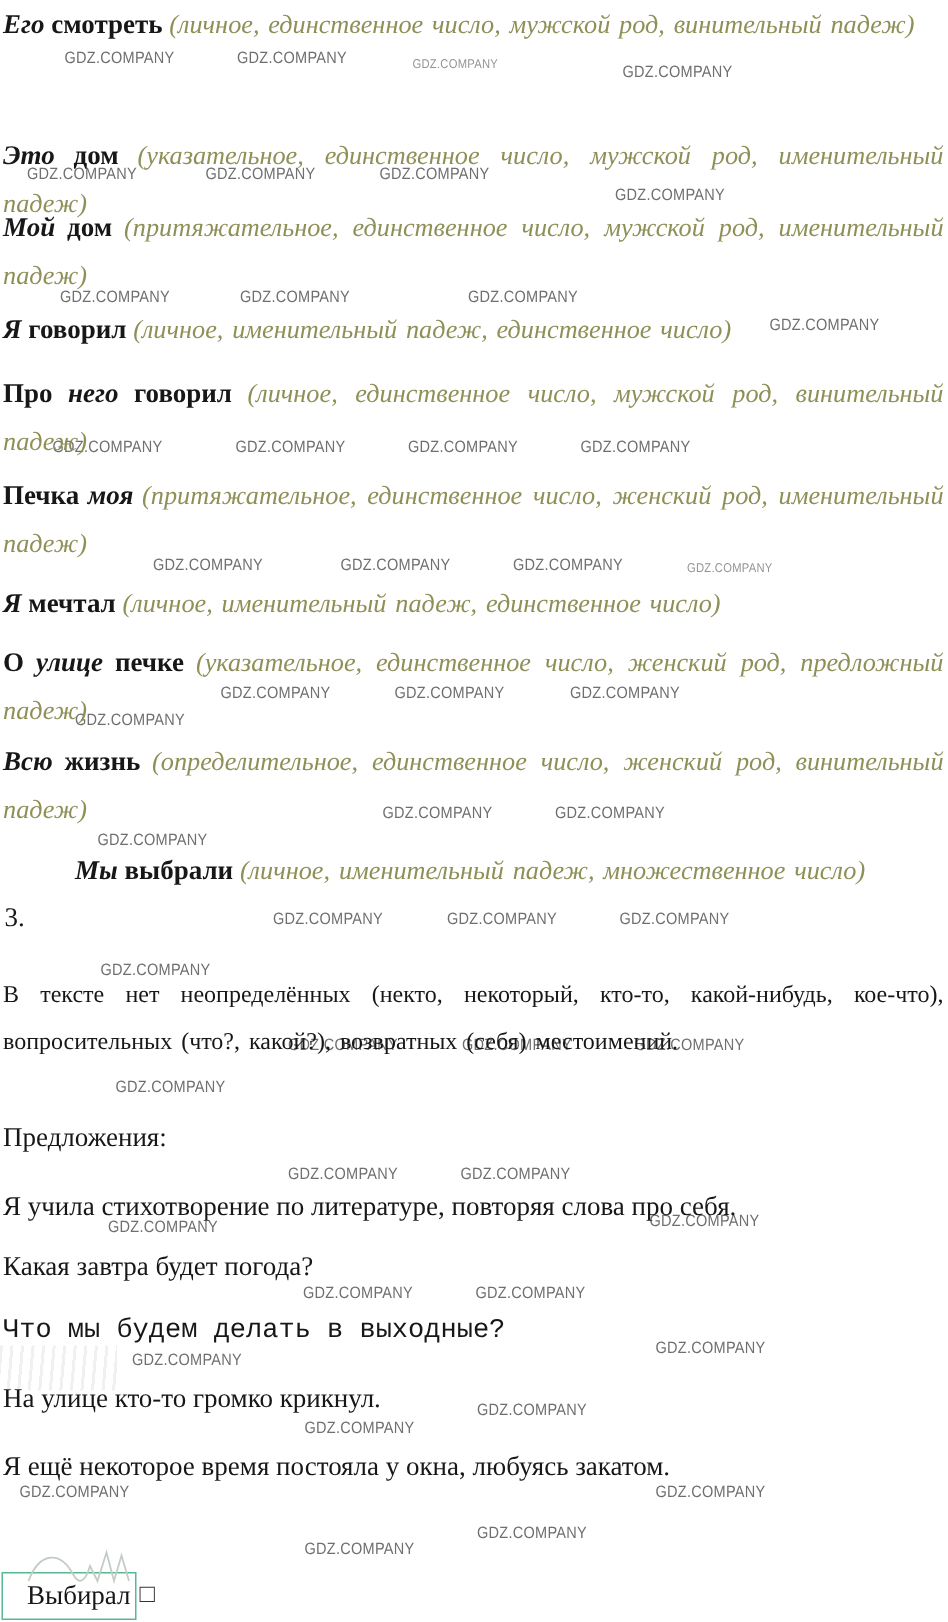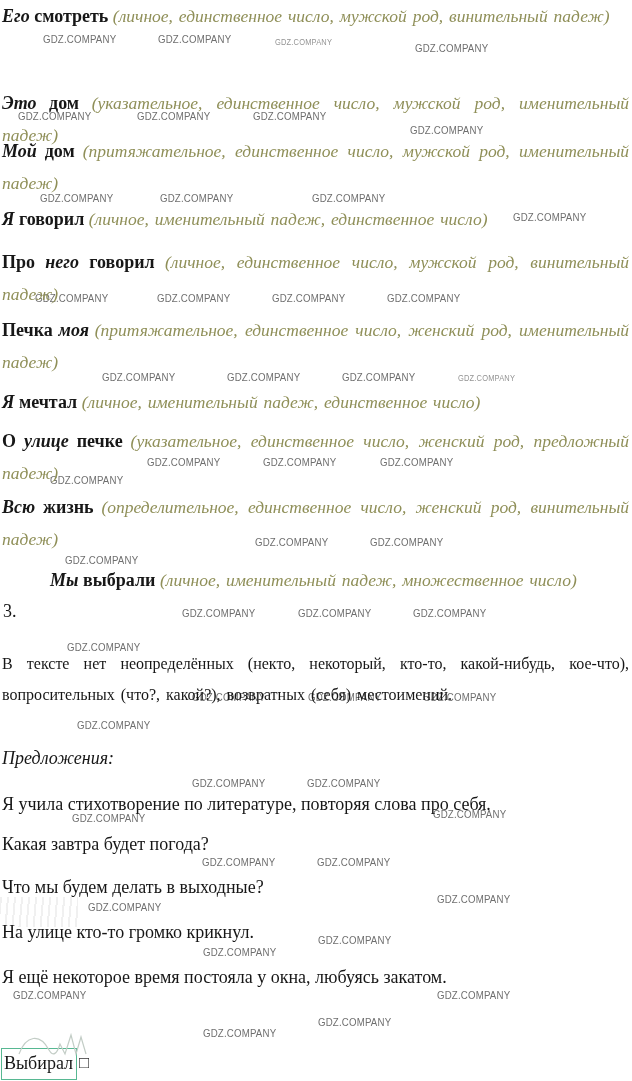--- a/index.html
+++ b/index.html
@@ -24,27 +24,27 @@
   }
   .entry .bold{font-weight:bold;}
   .entry .bold-italic{font-weight:bold;font-style:italic;}
   .entry .annotation{font-style:italic;color:var(--ann,#8f8f58);font-size:17.5px;word-spacing:1.5px;}
   
   .sec-num{position:absolute;left:3px;margin:0;font-size:18px;}
   .note{
     position:absolute;left:2px;right:3px;margin:0;
     font-size:16px;line-height:31px;text-align:justify;word-spacing:2px;
   }
-  .label{position:absolute;left:2px;margin:0;font-size:18px;font-style:italic;}
+  .label{position:absolute;left:2px;margin:0;font-size:18px;}
   .sentence{position:absolute;left:2px;margin:0;font-size:18px;line-height:22px;}
   
   .morph{position:absolute;left:1px;top:1048px;font-size:18px;line-height:26px;}
   .stem-box{
     display:inline-block;border:1.6px solid var(--stem,#57b892);
-    padding:1px 3px 3px 2px;background:transparent;
+    padding:1px 3px 3px 16px;background:transparent;
   }
   .zero-ending{font-size:17px;color:#333;margin-left:2px;vertical-align:1px;}
   .morph-marks{position:absolute;left:17px;top:-17px;width:70px;height:26px;}
   
   .smudge{
     position:absolute;left:0;top:897px;width:78px;height:30px;
     background:repeating-linear-gradient(95deg, rgba(110,110,110,.22) 0 2px, transparent 2px 7px);
     opacity:.45;filter:blur(.4px);
   }
 </style>
@@ -120,21 +120,21 @@
 
   <p class="sec-num" style="top:601px">3.</p>
 
   <p class="note" style="top:648px">В тексте нет неопределённых (некто, некоторый, кто-то, какой-нибудь, кое-что), вопросительных (что?, какой?), возвратных (себя) местоимений.</p>
 
   <p class="label" style="top:748px">Предложения:</p>
 
   <div id="sentences">
       <p class="sentence" style="top: 793px;">Я учила стихотворение по литературе, повторяя слова про себя.</p>
       <p class="sentence" style="top: 833px;">Какая завтра будет погода?</p>
-      <p class="sentence" style="top: 876px;">Что мы будем делать в выходные?</p>
+      <p class="sentence" style="top: 876px; font-family: Liberation Mono, monospace;">Что мы будем делать в выходные?</p>
       <p class="sentence" style="top: 921px;">На улице кто-то громко крикнул.</p>
       <p class="sentence" style="top: 966px;">Я ещё некоторое время постояла у окна, любуясь закатом.</p>
     </div>
 
   <div class="smudge"></div>
 
   <div class="morph">
     <svg class="morph-marks" viewBox="0 0 70 26">
       <path d="M1,23 C8,4 22,2 31,19 C35,26 39,23 42,13 L47,23 L53,4 L58,23 L63,6 L68,23" fill="none" stroke="#c3cdc6" stroke-width="1.2"></path>
     </svg>

